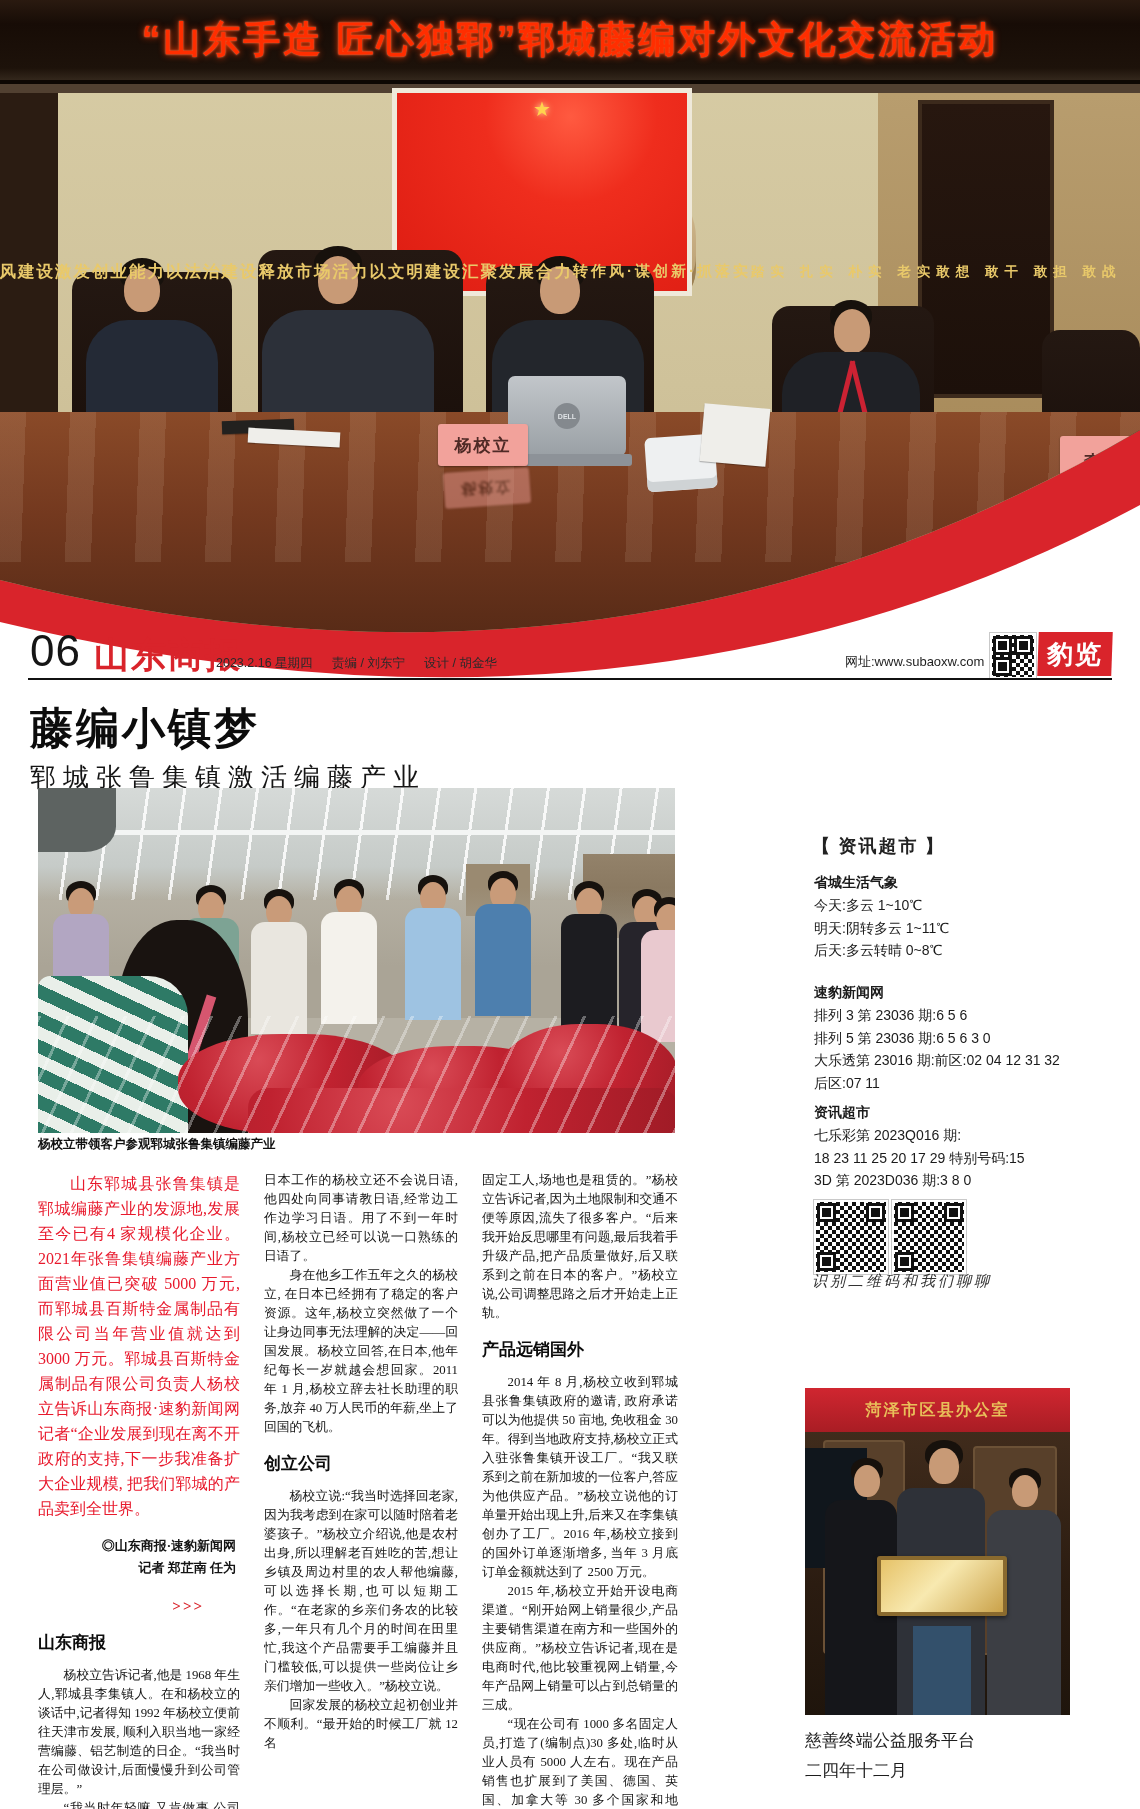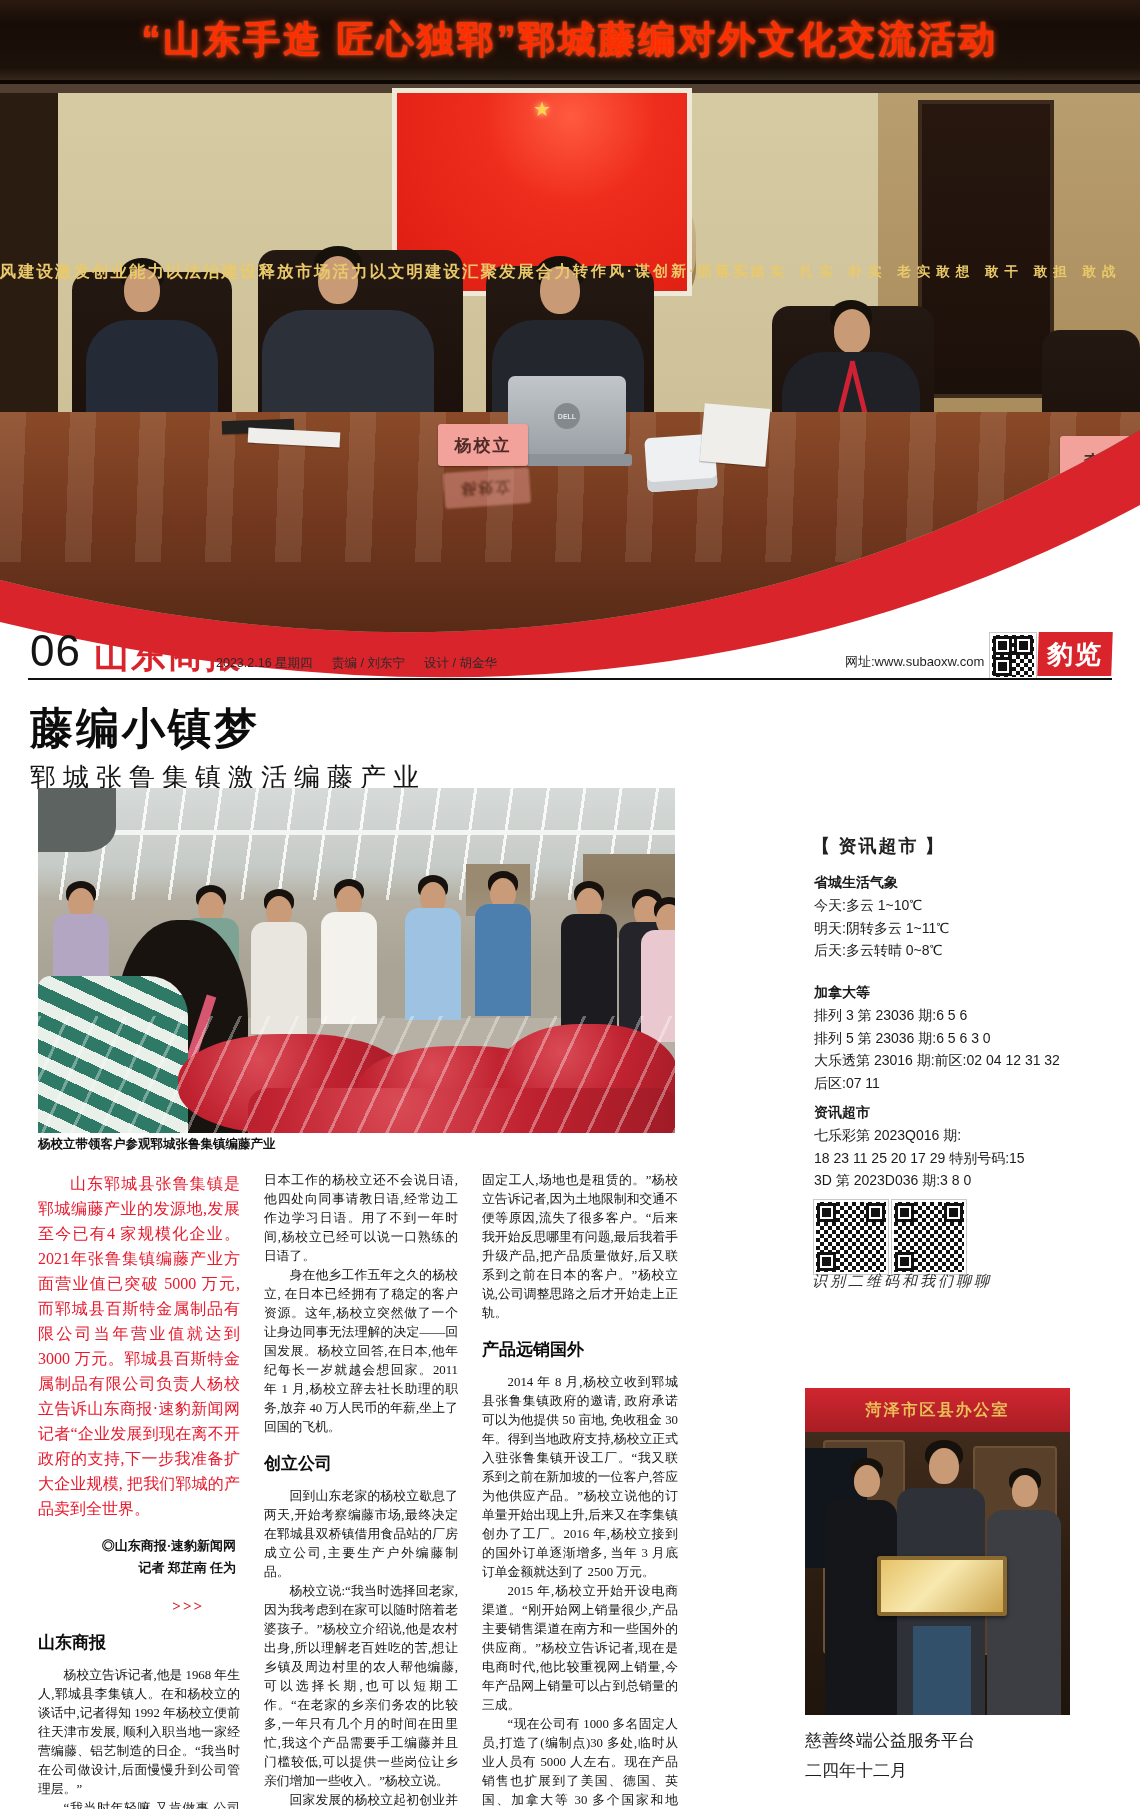--- a/index.html
+++ b/index.html
@@ -308,21 +308,20 @@
       <div class="it-byline">记者 郑芷南 任为</div>
       <div class="it-marker">&gt;&gt;&gt;</div>
       <div class="it-heading">山东商报</div>
       <div class="it-para">杨校立告诉记者,他是 1968 年生人,郓城县李集镇人。在和杨校立的谈话中,记者得知 1992 年杨校立便前往天津市发展, 顺利入职当地一家经营编藤、铝艺制造的日企。“我当时在公司做设计,后面慢慢升到公司管理层。”</div>
       <div class="it-para">“我当时年轻嘛,又肯做事,公司总部领导决定把我派到日本。”2005 年,杨校立只身前往日本工作。刚到</div>
     </div>
   <div class="col col2">
       <div class="it-parac">日本工作的杨校立还不会说日语,他四处向同事请教日语,经常边工作边学习日语。用了不到一年时间,杨校立已经可以说一口熟练的日语了。</div>
       <div class="it-para">身在他乡工作五年之久的杨校立, 在日本已经拥有了稳定的客户资源。这年,杨校立突然做了一个让身边同事无法理解的决定——回国发展。杨校立回答,在日本,他年纪每长一岁就越会想回家。2011 年 1 月,杨校立辞去社长助理的职务,放弃 40 万人民币的年薪,坐上了回国的飞机。</div>
       <div class="it-heading">创立公司</div>
-      <div class="it-para">回到山东老家的杨校立歇息了两天,开始考察编藤市场,最终决定在郓城县双桥镇借用食品站的厂房成立公司,主要生产户外编藤制品。</div>
       <div class="it-para">杨校立说:“我当时选择回老家, 因为我考虑到在家可以随时陪着老婆孩子。”杨校立介绍说,他是农村出身,所以理解老百姓吃的苦,想让乡镇及周边村里的农人帮他编藤,可以选择长期,也可以短期工作。“在老家的乡亲们务农的比较多,一年只有几个月的时间在田里忙,我这个产品需要手工编藤并且门槛较低,可以提供一些岗位让乡亲们增加一些收入。”杨校立说。</div>
       <div class="it-para">回家发展的杨校立起初创业并不顺利。“最开始的时候工厂就 12 名</div>
     </div>
   <div class="col col3">
       <div class="it-parac">固定工人,场地也是租赁的。”杨校立告诉记者,因为土地限制和交通不便等原因,流失了很多客户。“后来我开始反思哪里有问题,最后我着手升级产品,把产品质量做好,后又联系到之前在日本的客户。”杨校立说,公司调整思路之后才开始走上正轨。</div>
       <div class="it-heading">产品远销国外</div>
       <div class="it-para">2014 年 8 月,杨校立收到郓城县张鲁集镇政府的邀请, 政府承诺可以为他提供 50 亩地, 免收租金 30 年。得到当地政府支持,杨校立正式入驻张鲁集镇开设工厂。“我又联系到之前在新加坡的一位客户,答应为他供应产品。”杨校立说他的订单量开始出现上升,后来又在李集镇创办了工厂。2016 年,杨校立接到的国外订单逐渐增多, 当年 3 月底订单金额就达到了 2500 万元。</div>
       <div class="it-para">2015 年,杨校立开始开设电商渠道。“刚开始网上销量很少,产品主要销售渠道在南方和一些国外的供应商。”杨校立告诉记者,现在是电商时代,他比较重视网上销量,今年产品网上销量可以占到总销量的三成。</div>
       <div class="it-para">“现在公司有 1000 多名固定人员,打造了(编制点)30 多处,临时从业人员有 5000 人左右。现在产品销售也扩展到了美国、德国、英国、加拿大等 30 多个国家和地区。”杨校立向记者介绍。</div>
     </div>
@@ -332,21 +331,21 @@
   <div class="sb-group" style="top:874px;">
     <div class="g-title">省城生活气象</div>
     <div>
         <div class="line">今天:多云 1~10℃</div>
         <div class="line">明天:阴转多云 1~11℃</div>
         <div class="line">后天:多云转晴 0~8℃</div>
       </div>
   </div>
 
   <div class="sb-group" style="top:984px;">
-    <div class="g-title">加拿大等</div>
+    <div class="g-title">速豹新闻网</div>
     <div>
         <div class="line">排列 3 第 23036 期:6 5 6</div>
         <div class="line">排列 5 第 23036 期:6 5 6 3 0</div>
         <div class="line">大乐透第 23016 期:前区:02 04 12 31 32</div>
         <div class="line">后区:07 11</div>
       </div>
   </div>
 
   <div class="sb-group" style="top:1104px;">
     <div class="g-title">资讯超市</div>

